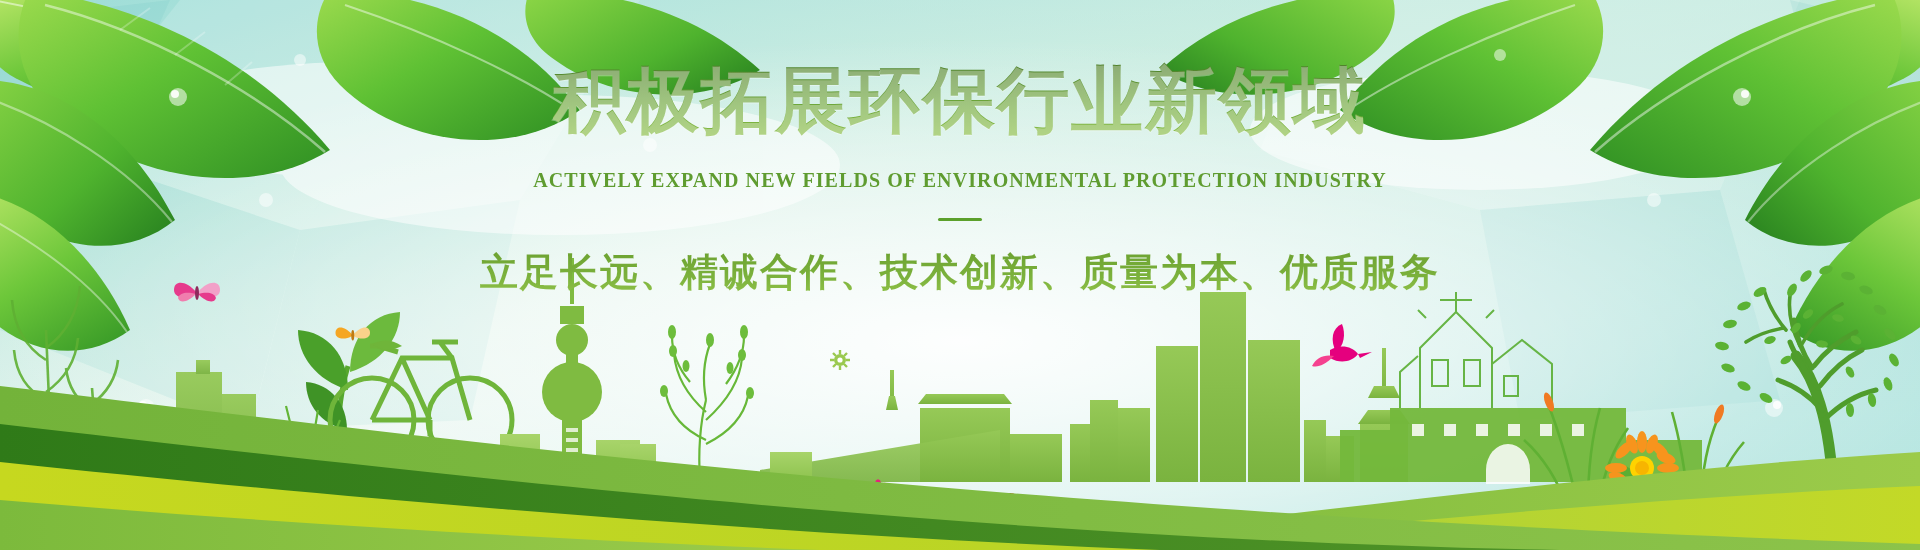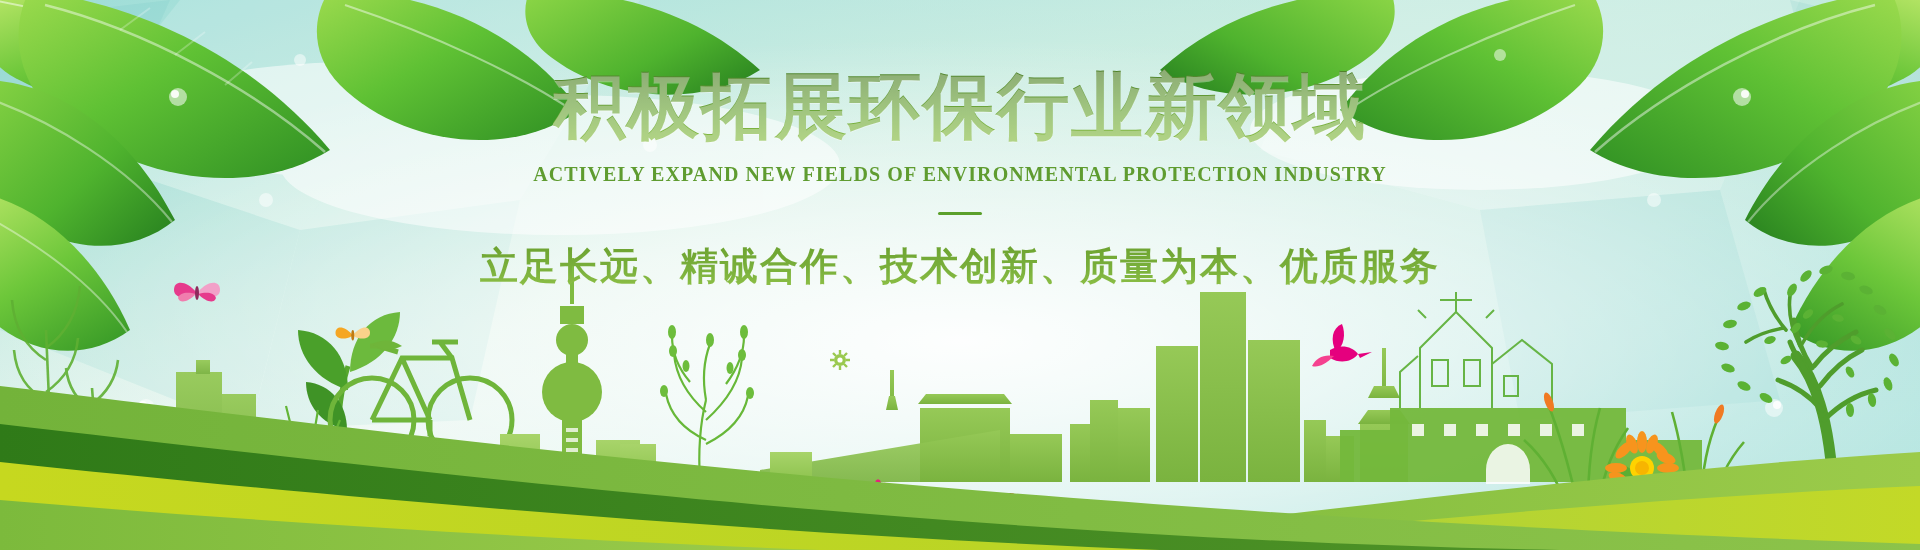--- a/index.html
+++ b/index.html
@@ -8,38 +8,38 @@
     width:1920px;height:550px;
     overflow:hidden;
     font-family:"Liberation Serif",serif;
     background:#eaf7ef;
   }
   .layer{position:absolute;inset:0;}
   .layer svg{display:block;width:100%;height:100%;}
 
   
   .text-block{
-    position:absolute;left:0;top:12px;width:1920px;height:330px;
+    position:absolute;left:0;top:6px;width:1920px;height:330px;
     display:flex;flex-direction:column;align-items:center;
     pointer-events:none;
   }
   .main-title{
     margin-top:56px;
     font-family:"Liberation Serif",serif;
     font-size:72px;line-height:1.1;font-weight:700;
     letter-spacing:2px;
     color:#5f9438;
     background:linear-gradient(180deg,#4d7f2a 0%,#6fa83c 55%,#8cc045 100%);
     -webkit-background-clip:text;background-clip:text;
     -webkit-text-fill-color:transparent;
     text-shadow:0 1px 0 rgba(255,255,255,.35);
     white-space:nowrap;
   }
   .sub-title{
-    margin-top:16px;
+    margin-top:28px;
     font-family:"Liberation Serif",serif;
     font-size:20px;font-weight:700;
     letter-spacing:1.1px;
     color:#5f9c30;
     white-space:nowrap;
   }
   .divider{
     margin-top:26px;
     width:44px;height:3px;border-radius:2px;
     background:#5ba02b;

